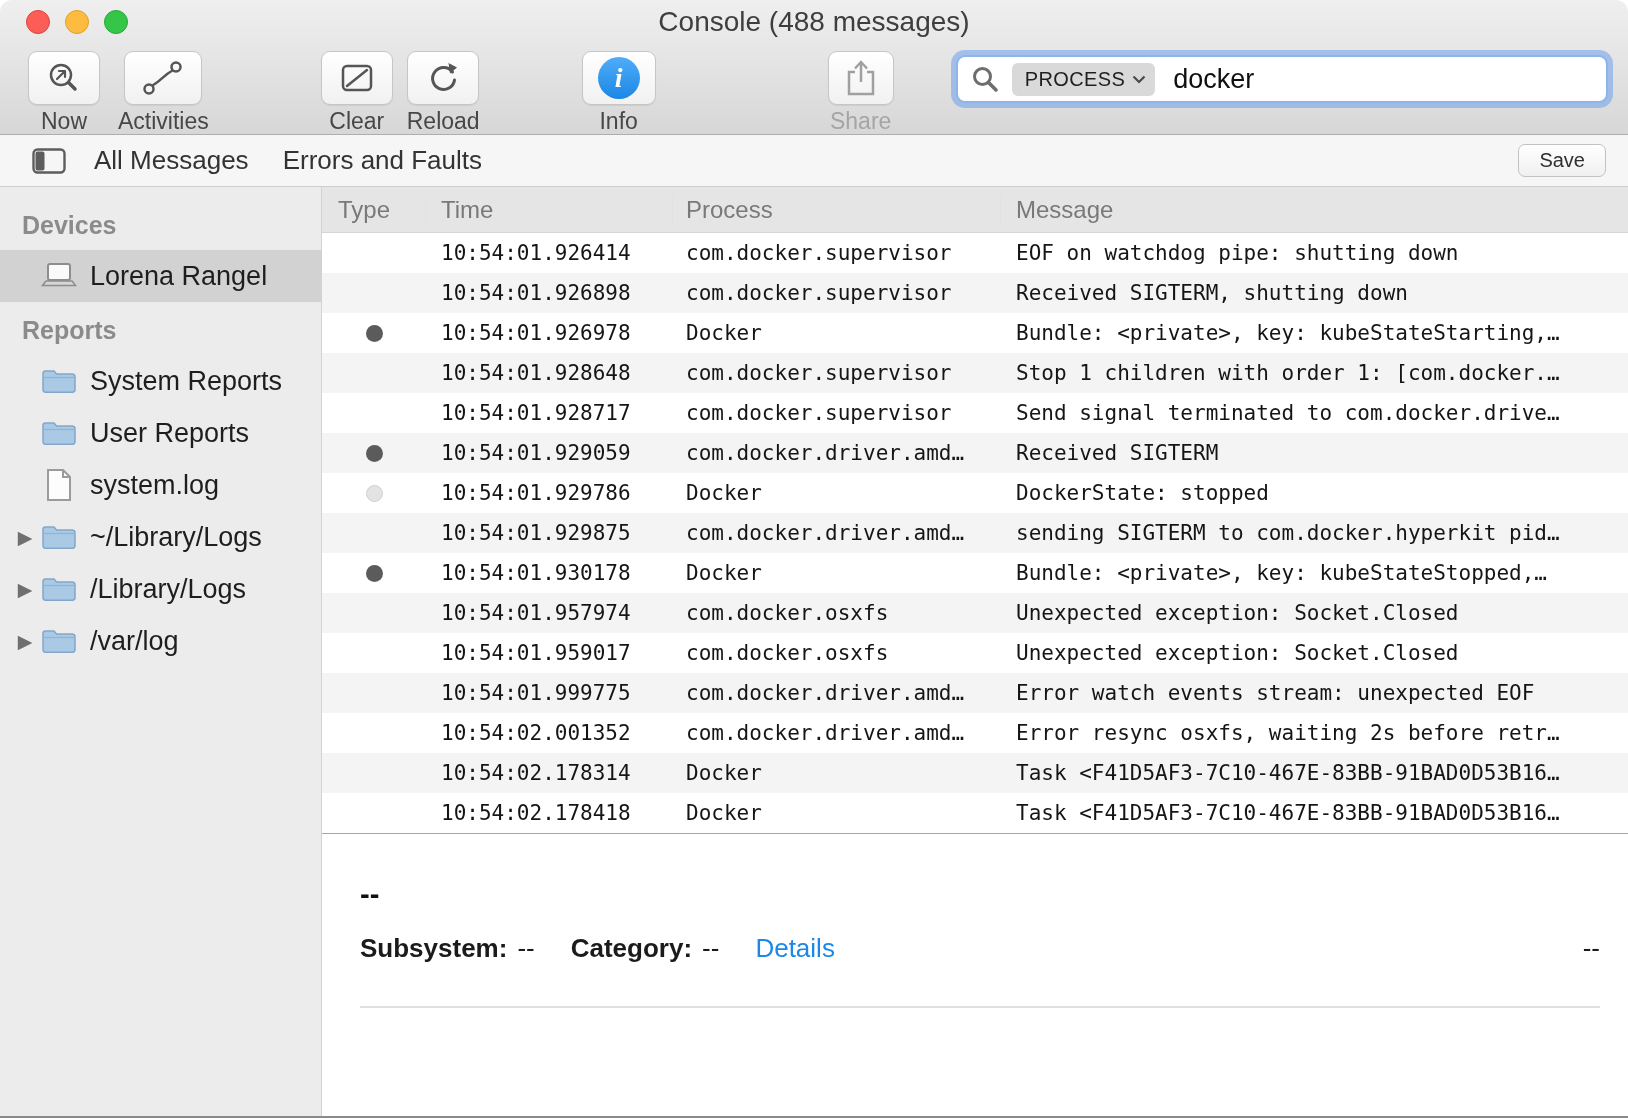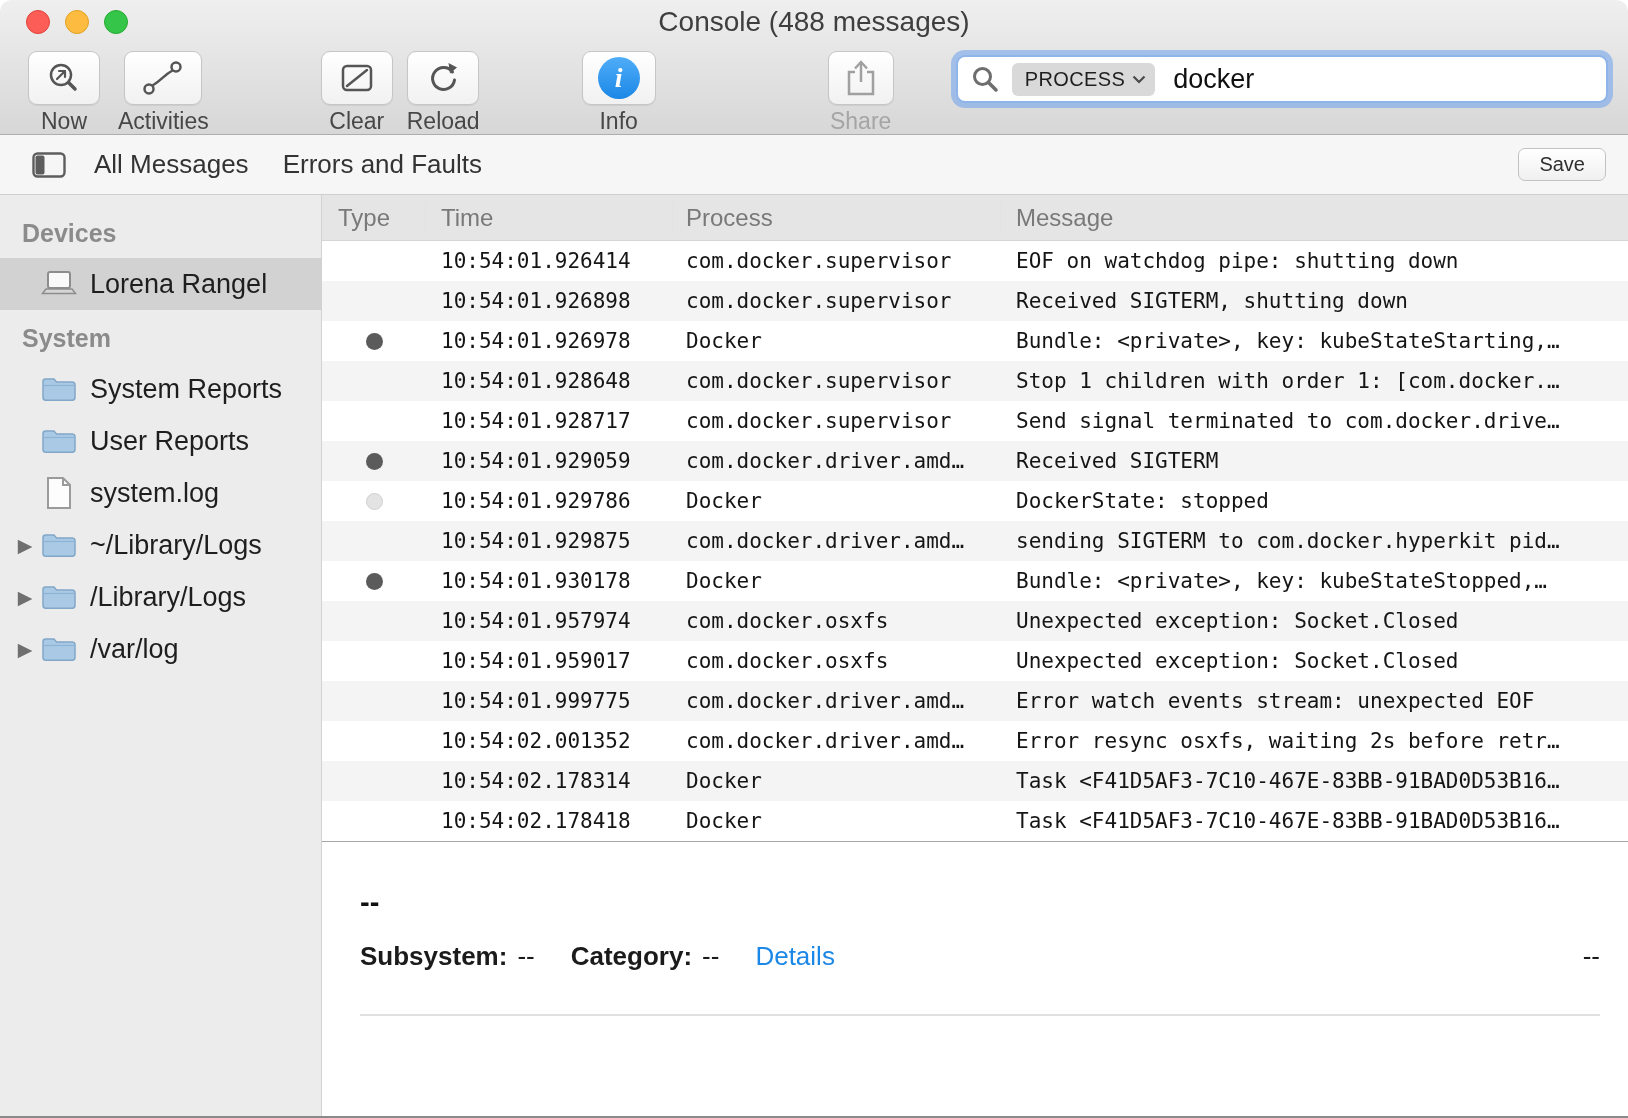--- a/index.html
+++ b/index.html
@@ -71,21 +71,21 @@
     font-size: 20px; color: #1f1f1f; letter-spacing: .4px; cursor: default;
   }
   .search-input {
     border: none; outline: none; flex: 1; margin-left: 16px;
     font-size: 27px; color: #101010; background: transparent;
     font-family: "Liberation Sans", sans-serif;
   }
 
   
   .filterbar {
-    height: 60px; background: #f6f6f6; border-bottom: 1px solid #cecece;
+    height: 52px; background: #f6f6f6; border-bottom: 1px solid #cecece;
     display: flex; align-items: center; padding: 0 22px 0 32px; flex: none;
   }
   .fb-tab { font-size: 26px; color: #333; margin-left: 34px; cursor: default; }
   .save-btn {
     margin-left: auto;
     background: linear-gradient(#ffffff, #f0f0f0);
     border: 1px solid #c2c2c2; border-radius: 7px;
     font-size: 20px; color: #2f2f2f; padding: 4px 20px;
     font-family: "Liberation Sans", sans-serif;
   }
@@ -281,21 +281,21 @@
           <path d="M2.5 23.5 h33 l-3.5 -4.5 h-26 z" fill="#d6d6d6" stroke="#8d8d8d" stroke-width="1.5"></path>
         </svg>
       </span>
 
     </span>
     <span class="side-label">Lorena Rangel</span>
   </div>
             </div>
   </div>
           <div class="side-section">
-    <div class="side-header">System</div>
+    <div class="side-header">Reports</div>
     <div>
               <div class="side-item">
     <span class="tri" style="visibility: hidden;">▶</span>
     <span class="side-icon">
 
       <span>
         <svg width="36" height="28" viewBox="0 0 36 28">
           <path d="M2 6.5 C2 4.9 3 4 4.5 4 h8.5 l2.5 3 H31 c1.6 0 3 1 3 2.8 V22.5 c0 1.6 -1 2.7 -2.6 2.7 H4.6 C3 25.2 2 24.2 2 22.6 Z" fill="#a9c9e5" stroke="#82a7c8" stroke-width="1.5"></path>
           <path d="M2 10.5 H34" stroke="#8fb3d4" stroke-width="1.2"></path>
         </svg>

